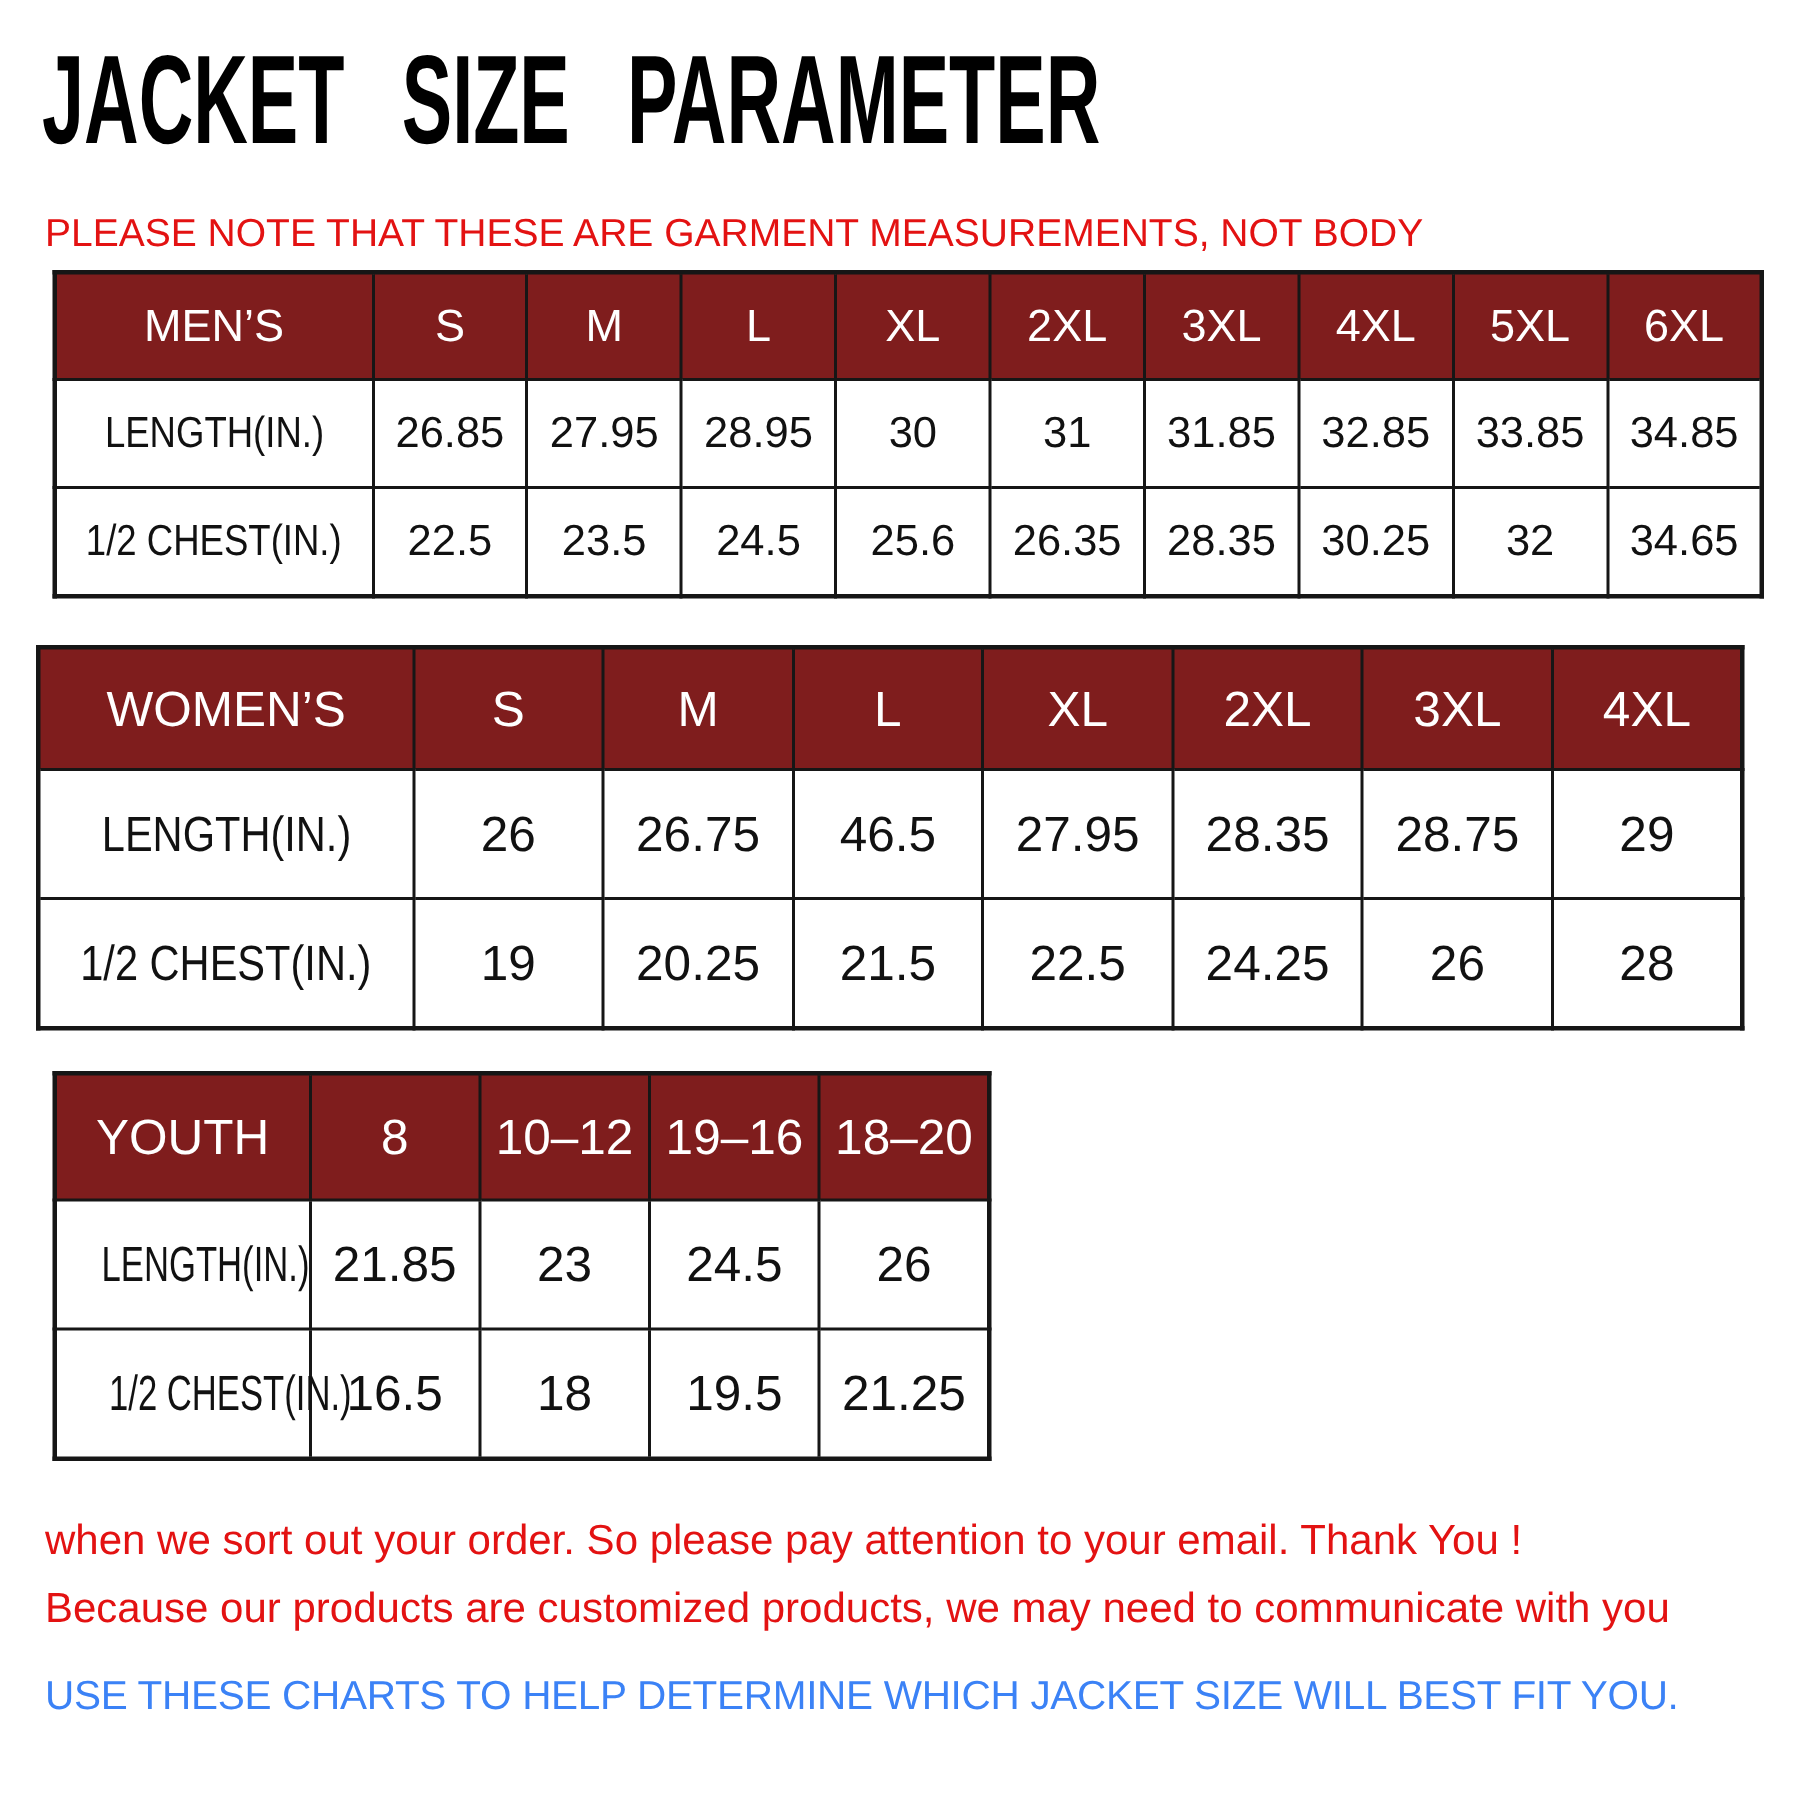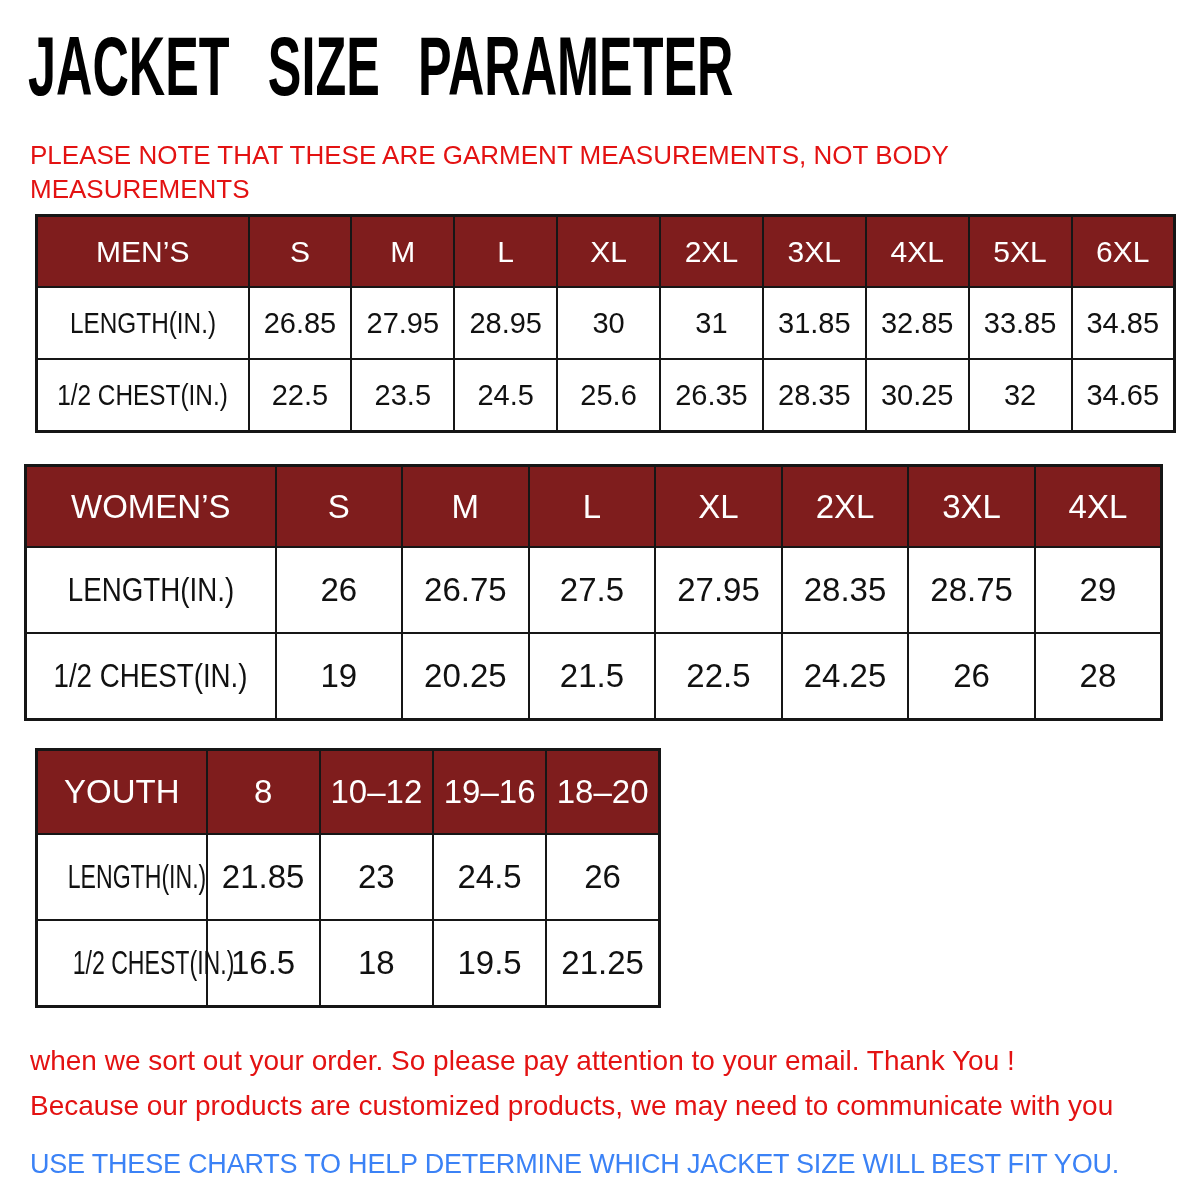--- a/index.html
+++ b/index.html
@@ -55,21 +55,20 @@
 </style>
 </head>
 <body>
 
 <div class="page">
 
   <div class="title">JACKET SIZE PARAMETER</div>
 
   <div class="note">
     <div>PLEASE NOTE THAT THESE ARE GARMENT MEASUREMENTS, NOT BODY</div>
-    <div>MEASUREMENTS</div>
   </div>
 
   <table class="size-table tbl-men">
     <colgroup>
       <col class="c0">
         <col>
         <col>
         <col>
         <col>
         <col>
@@ -141,21 +140,21 @@
         <th>2XL</th>
         <th>3XL</th>
         <th>4XL</th>
       </tr>
     </thead>
     <tbody>
       <tr>
         <td><span class="cell-label">LENGTH(IN.)</span></td>
         <td>26</td>
         <td>26.75</td>
-        <td>27.5</td>
+        <td>46.5</td>
         <td>27.95</td>
         <td>28.35</td>
         <td>28.75</td>
         <td>29</td>
       </tr>
       <tr>
         <td><span class="cell-label">1/2 CHEST(IN.)</span></td>
         <td>19</td>
         <td>20.25</td>
         <td>21.5</td>

